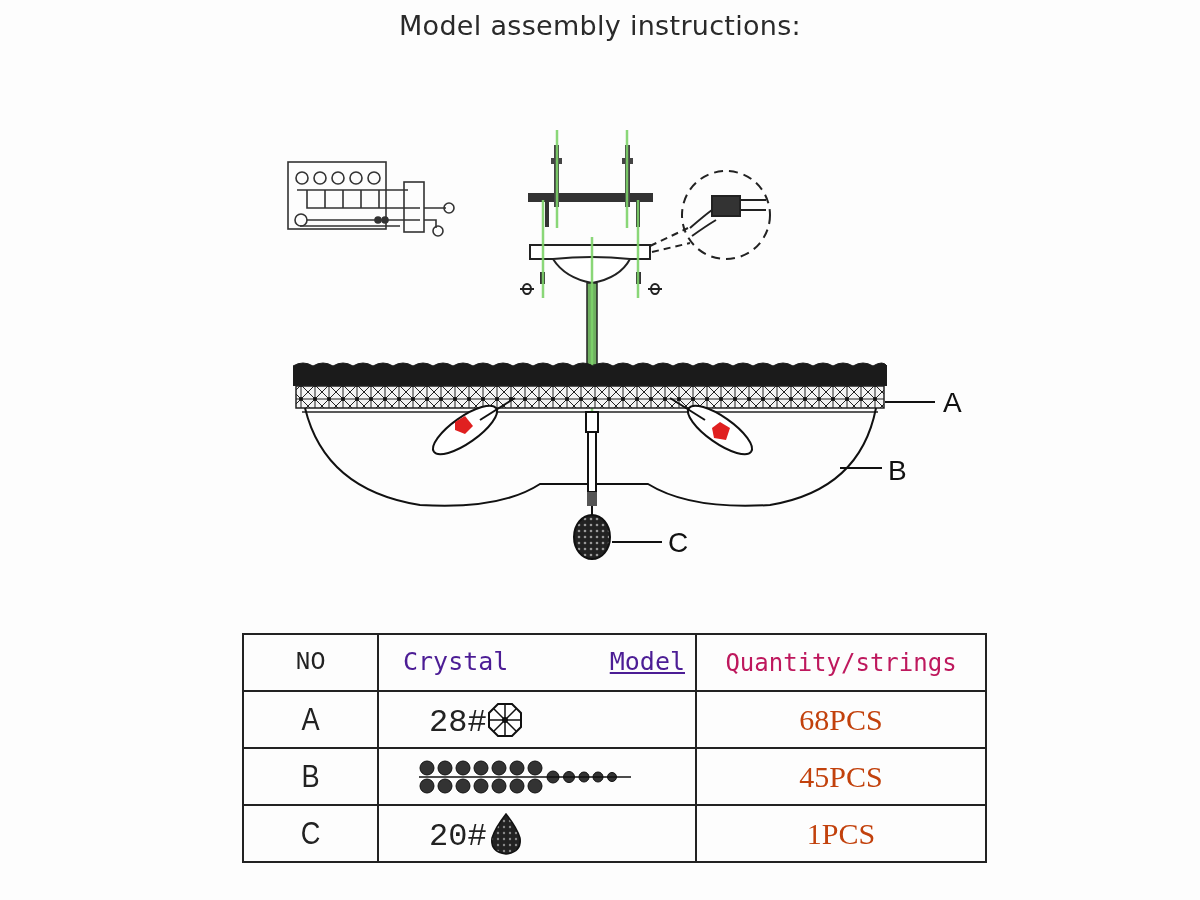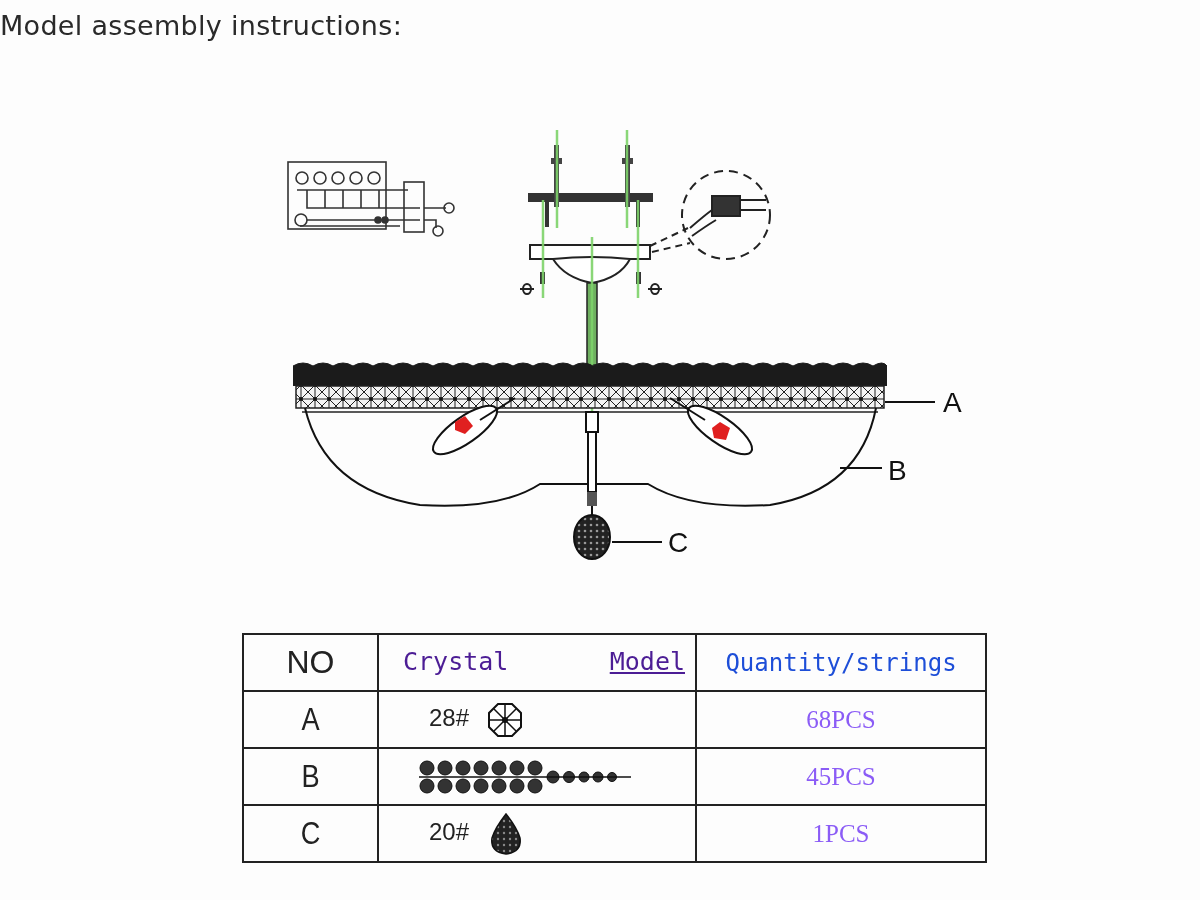--- a/index.html
+++ b/index.html
@@ -1,31 +1,31 @@
 <!DOCTYPE html>
 <html><head>
 <meta charset="utf-8">
 <style>
   html, body { margin:0; padding:0; background:#fdfdfd; }
   body { width:1200px; height:900px; position:relative; overflow:hidden; font-family:"DejaVu Sans", sans-serif; color:#222; }
-  .title { position:absolute; top:8px; left:0; width:1200px; text-align:left; font-size:27px; line-height:36px; color:#2a2a2a; letter-spacing:0.3px; }
+  .title { position:absolute; top:8px; left:0; width:1200px; text-align:center; font-size:27px; line-height:36px; color:#2a2a2a; letter-spacing:0.3px; }
   svg.diagram { position:absolute; left:0; top:0; width:1200px; height:620px; }
   .lbl { font-family:"Liberation Sans", sans-serif; font-size:28px; fill:#111; }
   table.parts { position:absolute; left:242px; top:633px; width:745px; border-collapse:collapse; }
   table.parts td, table.parts th { border:2px solid #222; height:55px; padding:0; vertical-align:middle; }
   table.parts th { font-weight:normal; }
   .c-no { width:133px; text-align:center; font-family:"Liberation Sans", sans-serif; font-size:32px; transform:scaleX(0.85); }
-  .h-no { font-family:Liberation Sans, sans-serif; font-size:32px; text-align:center; }
+  .h-no { font-family:Liberation Mono, monospace; font-size:25px; text-align:center; }
   .h-crystal { width:316px; font-family:"DejaVu Sans Mono", monospace; font-size:25px; color:#4c1d95; position:relative; }
   .h-crystal .w1 { position:absolute; left:24px; top:12px; }
   .h-crystal .w2 { position:absolute; right:10px; top:12px;text-decoration:underline; }
-  .h-qty { font-family:"DejaVu Sans Mono", monospace; font-size:24px; color:#1d4ed8; text-align:center; }
-  .model { font-family:Liberation Sans, sans-serif; font-size:24px; position:relative; }
+  .h-qty { font-family:"DejaVu Sans Mono", monospace; font-size:24px; color:#be185d; text-align:center; }
+  .model { font-family:Liberation Mono, monospace; font-size:32px; position:relative; }
   .model .code { position:absolute; left:50px; top:12px; }
-  .qty { font-family:"Liberation Serif", serif; font-size:25px; text-align:center; color:#8b5cf6; }
+  .qty { font-family:"Liberation Serif", serif; font-size:30px; text-align:center; color:#c2410c; }
   .ico { position:absolute; }
 </style>
 </head>
 <body>
 
 <div class="title">
   <div>Model assembly instructions:</div>
 </div>
 
 <svg class="diagram" viewBox="0 0 1200 620">

